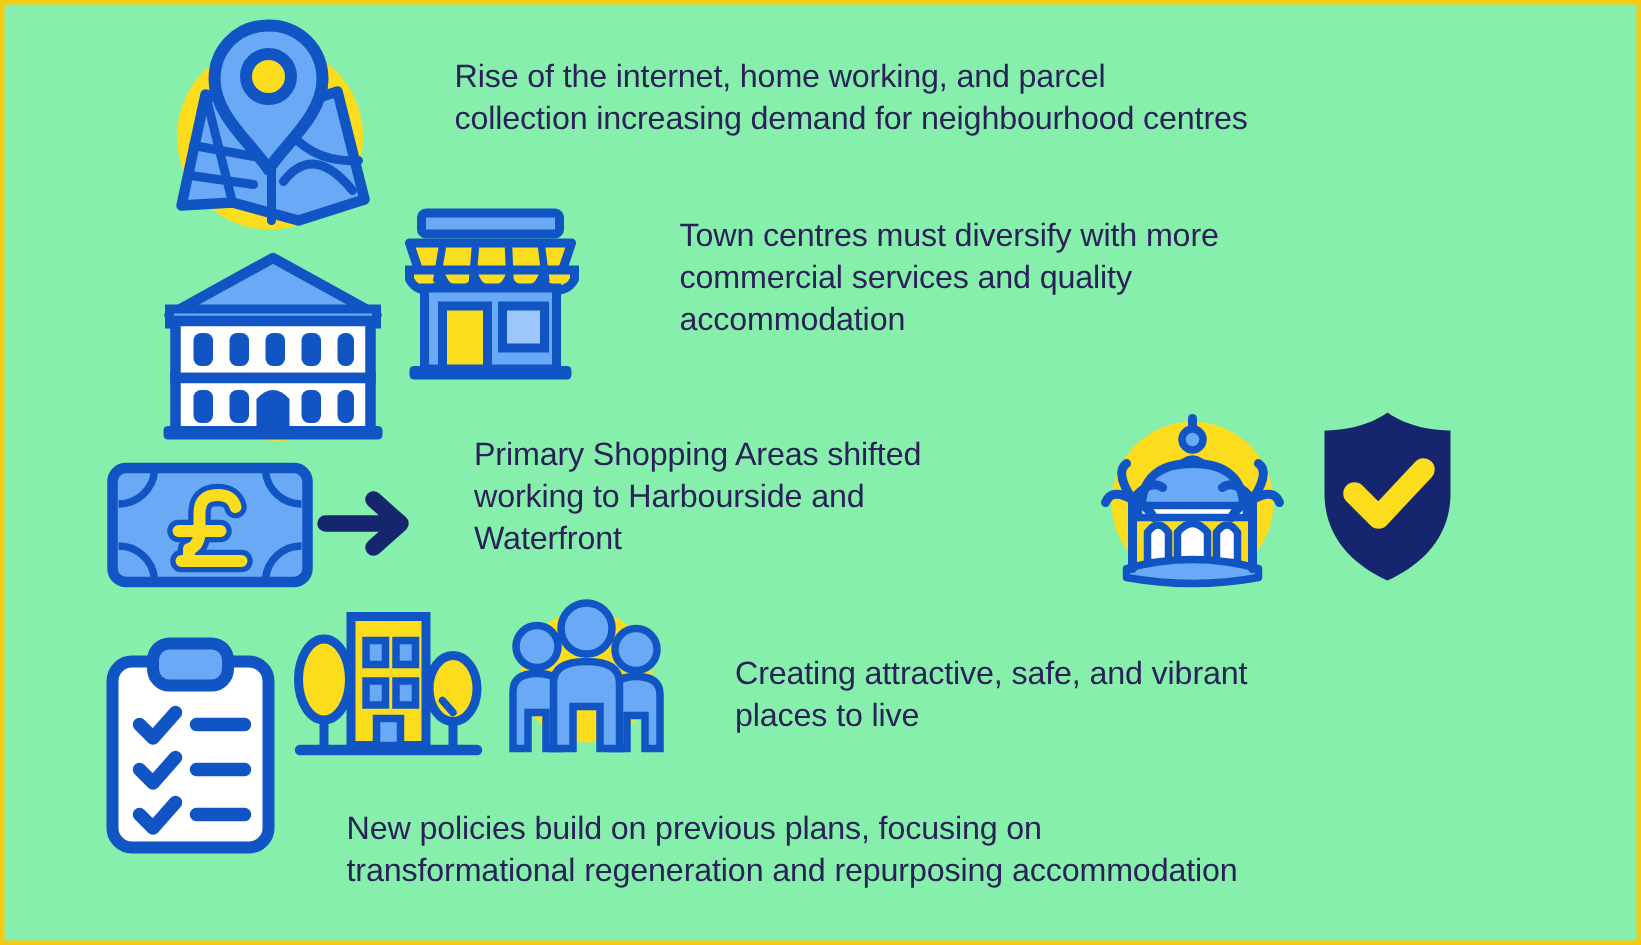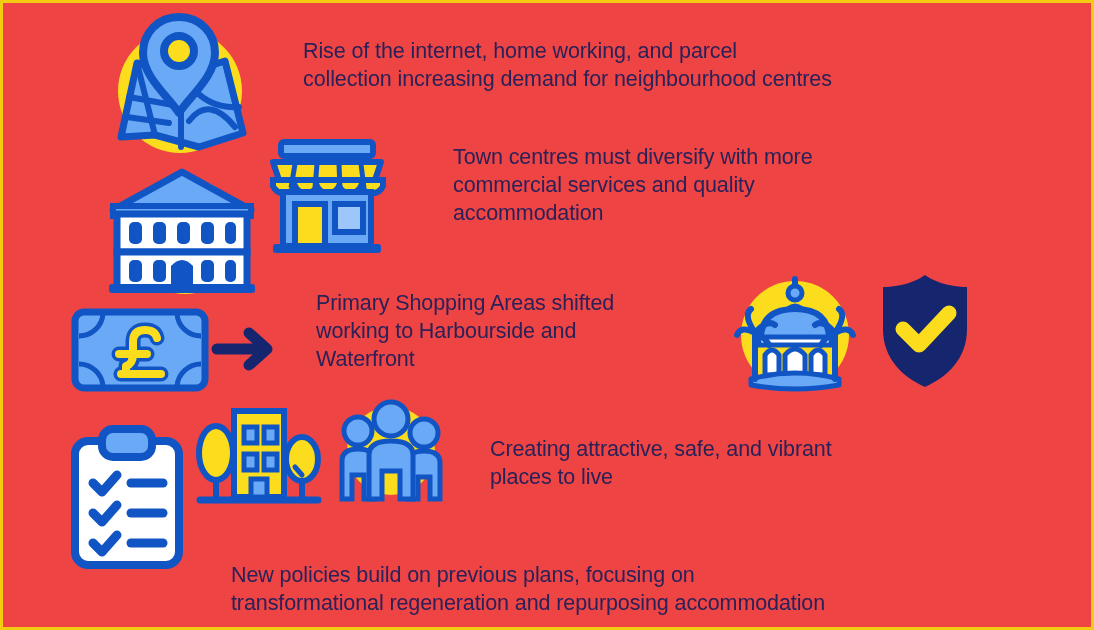--- a/index.html
+++ b/index.html
@@ -5,21 +5,21 @@
   html,body{margin:0;padding:0;}
   body{
     width:1094px;height:630px;
     background:#ffffff;
     font-family:"Liberation Sans", sans-serif;
     overflow:hidden;
   }
   #canvas{
     position:relative;
     width:1094px;height:630px;
-    background:#ef4444;
+    background:#86efac;
     border:3px solid #f5cb11;
     box-sizing:border-box;
     overflow:hidden;
   }
   .txt{
     position:absolute;
     color:#2a2158;
     font-size:21.5px;
     line-height:28px;
     font-weight:500;
@@ -27,21 +27,21 @@
     white-space:pre-line;
   }
   .icon{position:absolute;}
   .icon svg{display:block;overflow:visible;}
 
   
   #t1{left:300px;top:34px;width:700px;}
   #t2{left:450px;top:140px;width:520px;}
   #t3{left:313px;top:286px;width:400px;}
   #t4{left:487px;top:432px;width:450px;}
-  #t5{left:228px;top:558px;width:790px;}
+  #t5{left:228px;top:535px;width:790px;}
 
   
   #i-map{left:100px;top:8px;}
   #i-civic{left:98px;top:163px;}
   #i-shop{left:262px;top:133px;}
   #i-note{left:68px;top:305px;}
   #i-arrow{left:210px;top:322px;}
   #i-dome{left:728px;top:272px;}
   #i-shield{left:872px;top:268px;}
   #i-clip{left:66px;top:422px;}

